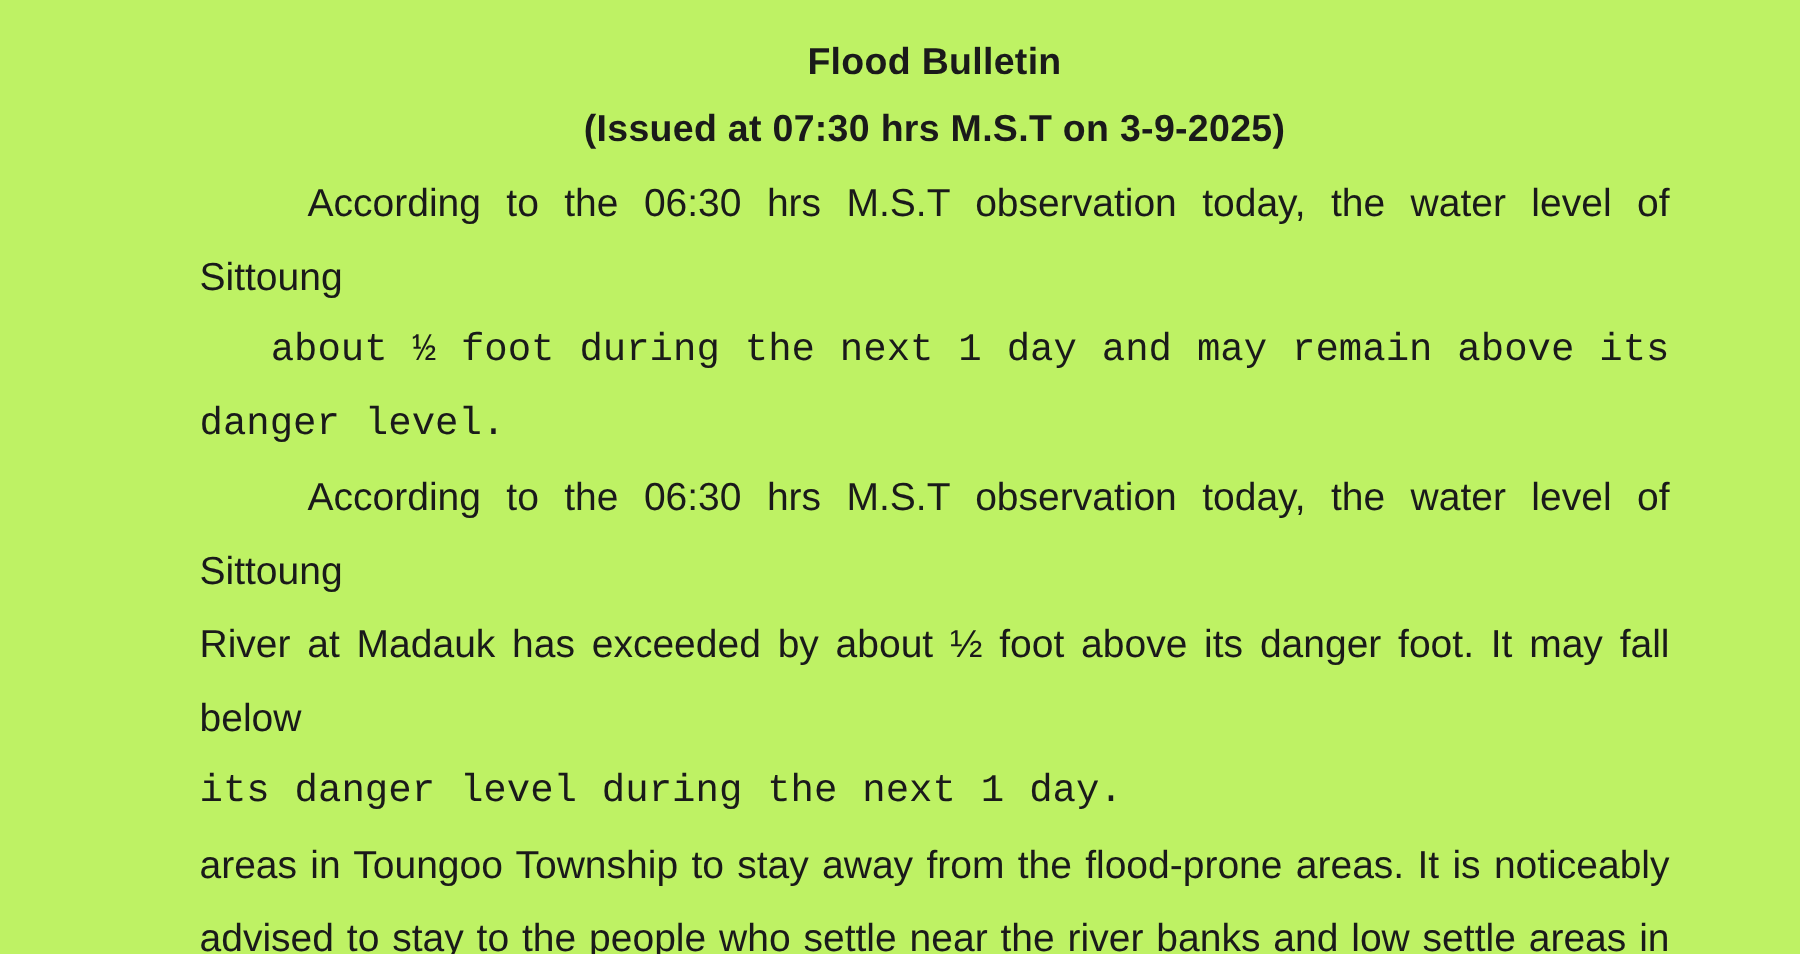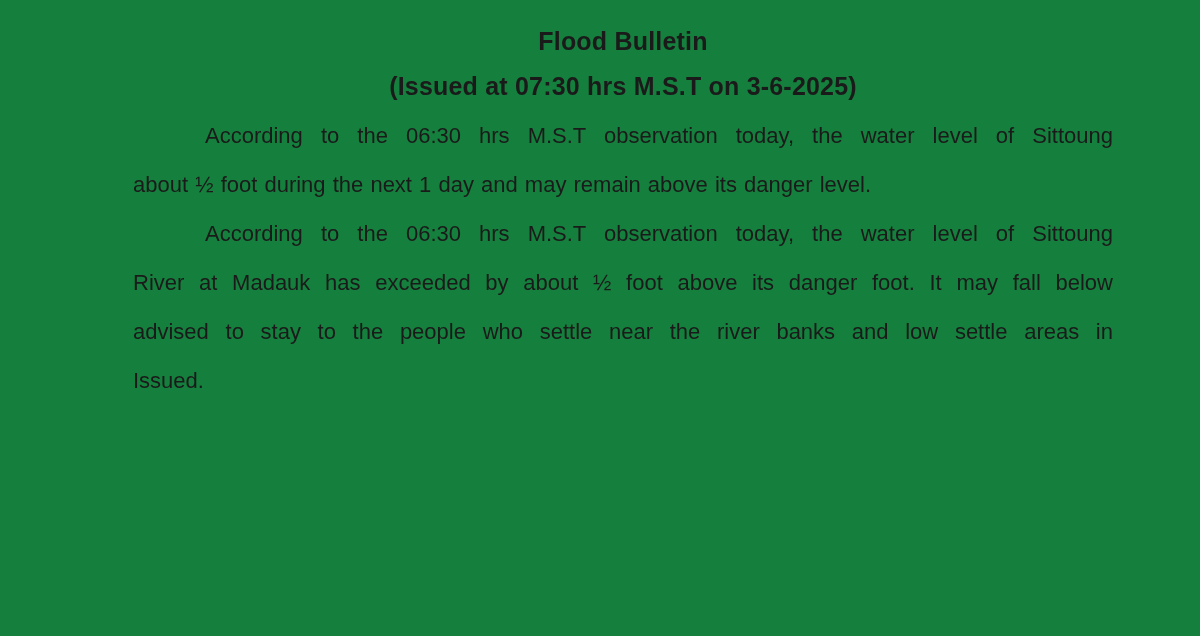--- a/index.html
+++ b/index.html
@@ -5,21 +5,21 @@
   * { margin: 0; padding: 0; box-sizing: border-box; }
   html, body {
     width: 1200px;
     height: 636px;
     background: #ffffff;
     overflow: hidden;
   }
   .page {
     width: 1200px;
     height: 636px;
-    background: #15803d;
+    background: #bef264;
     color: #1a1a1a;
     font-family: "Liberation Sans", sans-serif;
     padding: 18px 87px 0 133px;
   }
   .doc-title {
     text-align: center;
     font-weight: bold;
     font-size: 25px;
     line-height: 46px;
     letter-spacing: 0.2px;
@@ -28,54 +28,57 @@
     text-align: center;
     font-weight: bold;
     font-size: 25px;
     line-height: 45px;
     letter-spacing: 0.2px;
   }
   .doc-body {
     margin-top: 2px;
   }
   .doc-line {
-    font-size: 22px;
+    font-size: 26px;
     line-height: 49px;
     text-align: justify;
     text-align-last: justify;
     word-spacing: 1px;
   }
   .doc-line.first {
     text-indent: 72px;
   }
   .doc-line.last {
     text-align: right;
     text-align-last: left;
+    font-family: Liberation Mono, monospace;
   }
 </style>
 </head>
 <body>
 
 <div class="page">
 
   <div class="doc-title">Flood Bulletin</div>
 
-  <div class="doc-subtitle">(Issued at 07:30 hrs M.S.T on 3-6-2025)</div>
+  <div class="doc-subtitle">(Issued at 07:30 hrs M.S.T on 3-9-2025)</div>
 
   <div class="doc-body">
 
     <div class="paragraph">
       <div class="doc-line first">According to the 06:30 hrs M.S.T observation today, the water level of Sittoung</div>
       <div class="doc-line last">about ½ foot during the next 1 day and may remain above its danger level.</div>
     </div>
 
     <div class="paragraph">
       <div class="doc-line first">According to the 06:30 hrs M.S.T observation today, the water level of Sittoung</div>
       <div class="doc-line">River at Madauk has exceeded by about ½ foot above its danger foot. It may fall below</div>
+      <div class="doc-line last">its danger level during the next 1 day.</div>
     </div>
 
     <div class="paragraph">
+      <div class="doc-line">areas in Toungoo Township to stay away from the flood-prone areas. It is noticeably</div>
       <div class="doc-line">advised to stay to the people who settle near the river banks and low settle areas in</div>
       <div class="doc-line last">Issued.</div>
     </div>
 
   </div>
 </div>
 
 </body></html>

